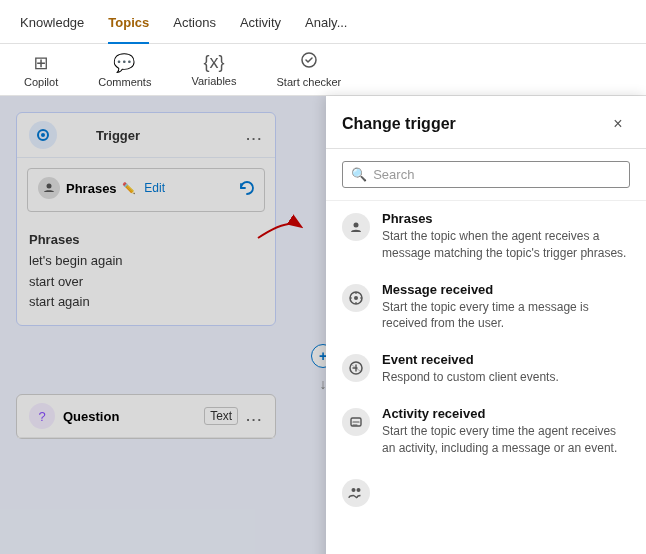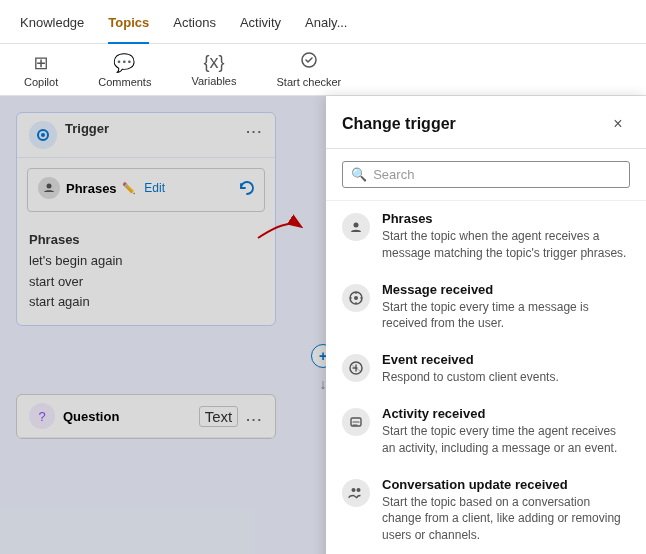--- a/index.html
+++ b/index.html
@@ -92,22 +92,24 @@
     
     .trigger-card {
       background: #fff;
       border: 1px solid #c8d6ff;
       border-radius: 6px;
       width: 260px;
       margin-bottom: 12px;
     }
     .trigger-header {
       display: flex;
+      align-items: center;
       padding: 8px 12px;
       border-bottom: 1px solid #e8eef8;
+      gap: 31px;
     }
     .trigger-icon {
       width: 28px;
       height: 28px;
       border-radius: 50%;
       background: #e6f0ff;
       display: flex;
       align-items: center;
       justify-content: center;
       color: #0078d4;
@@ -239,21 +241,21 @@
       justify-content: center;
       color: #8a4fff;
       font-size: 13px;
       margin-right: 8px;
     }
     .question-title {
       font-weight: 600;
       flex: 1;
     }
     .text-badge {
-      font-size: 15px;
+      font-size: 12px;
       color: #333;
       border: 1px solid #ccc;
       border-radius: 3px;
       padding: 1px 5px;
       margin-right: 8px;
     }
     .question-preview {
       padding: 8px 12px;
       font-size: 12px;
       color: #555;
@@ -572,24 +574,20 @@
 
       <div class="trigger-option">
         <div class="trigger-option-icon">
           <svg width="16" height="16" viewBox="0 0 16 16" fill="none">
             <circle cx="5.5" cy="5" r="2" fill="#555"></circle>
             <circle cx="10.5" cy="5" r="2" fill="#555"></circle>
             <path d="M1 13c0-2.5 4-2.5 4.5-2.5S9 13 9 13" stroke="#555" stroke-width="1.3"></path>
             <path d="M9 13c0-2.5 2.5-2.5 3.5-2.5" stroke="#555" stroke-width="1.3"></path>
           </svg>
         </div>
-        <div class="trigger-option-content">
-          <div class="trigger-option-name">Conversation update received</div>
-          <div class="trigger-option-desc">Start the topic based on a conversation change from a client, like adding or removing users or channels.</div>
-        </div>
       </div>
 
       <div class="trigger-option">
         
         
       </div>
 
     </div>
   </div>
 

